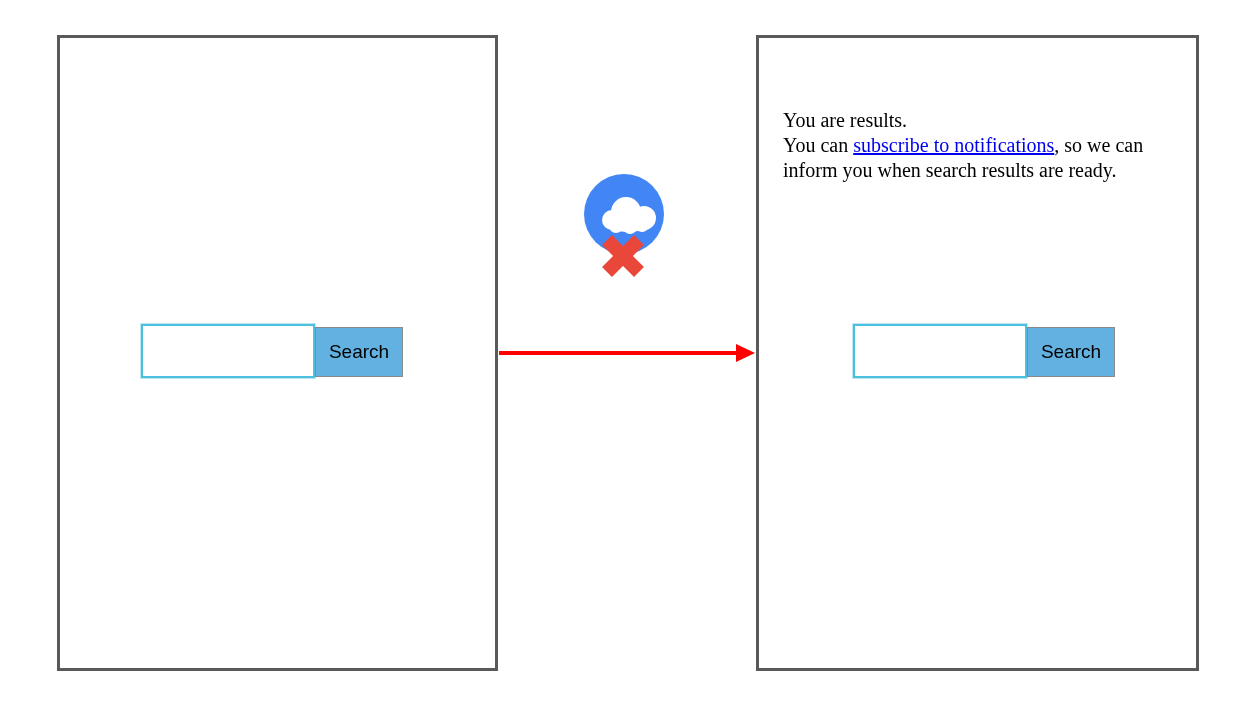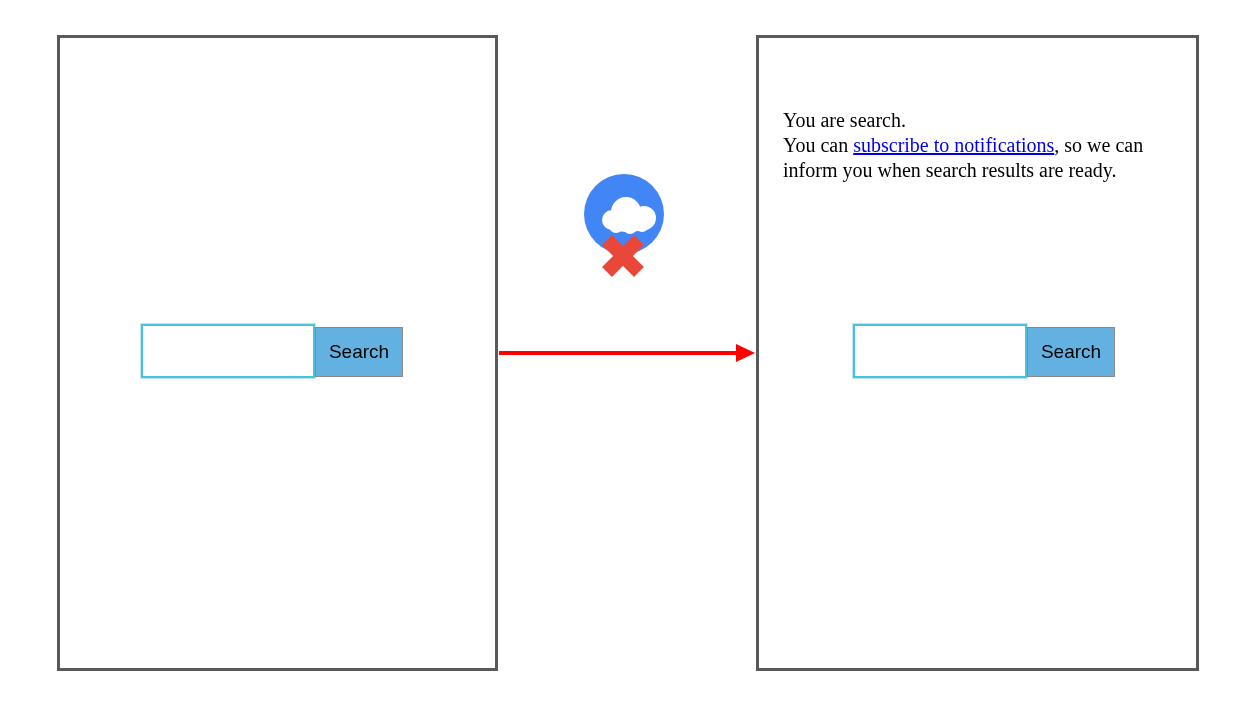--- a/index.html
+++ b/index.html
@@ -132,21 +132,21 @@
     </g>
   </svg>
 
   <svg class="flow-arrow" viewBox="0 0 258 28">
     <line x1="1" y1="14" x2="240" y2="14" stroke="#fe0000" stroke-width="4"></line>
     <polygon points="238,5 257,14 238,23" fill="#fe0000"></polygon>
   </svg>
 
   <div class="panel right">
     <div class="message">
-      <p>You are search.</p>
+      <p>You are results.</p>
       <p><span>You can </span><a href="#">subscribe to notifications</a><span>, so we can inform you when search results are ready.</span></p>
     </div>
     <div class="search-group">
       <input type="text" class="search-input" value="" style="">
       <button class="search-btn">Search</button>
     </div>
   </div>
 
 </div>
 

